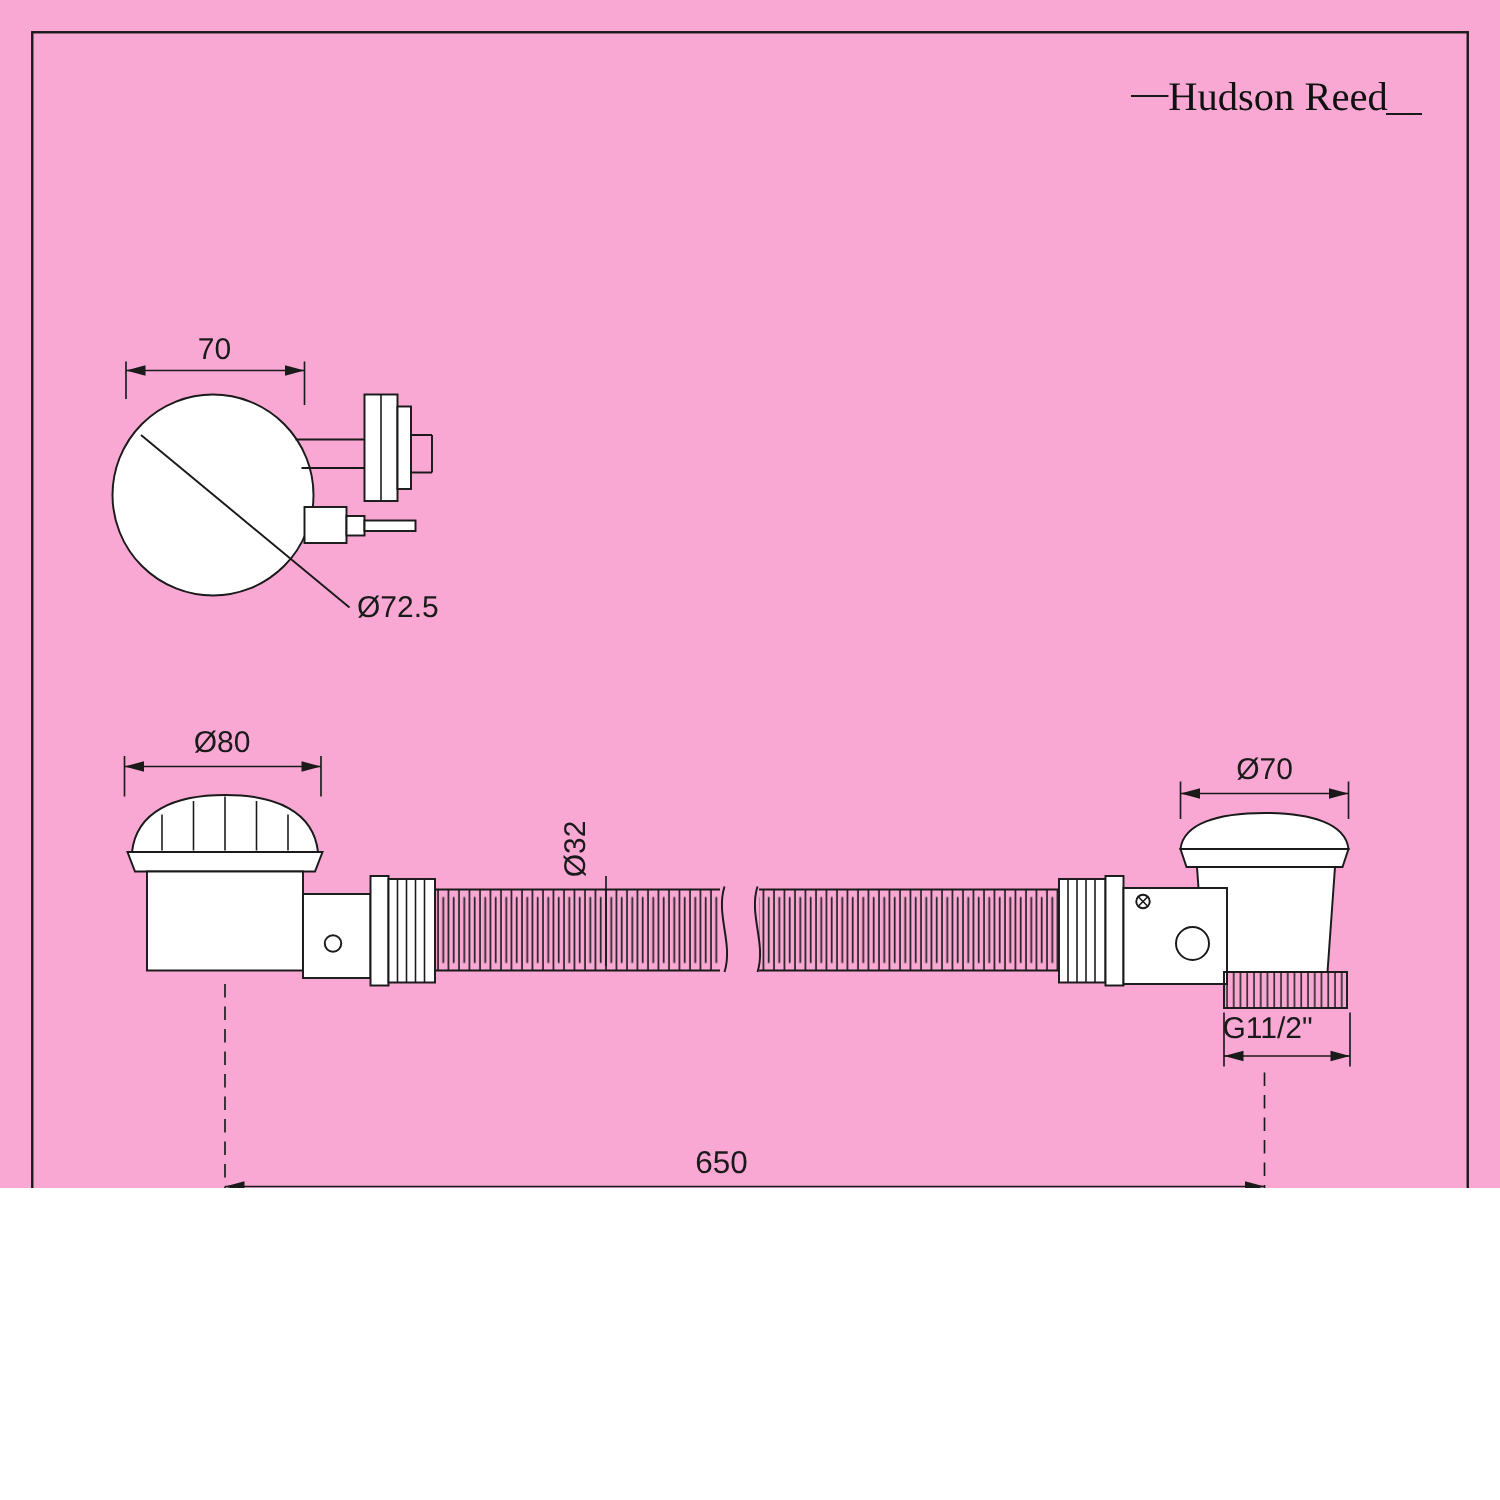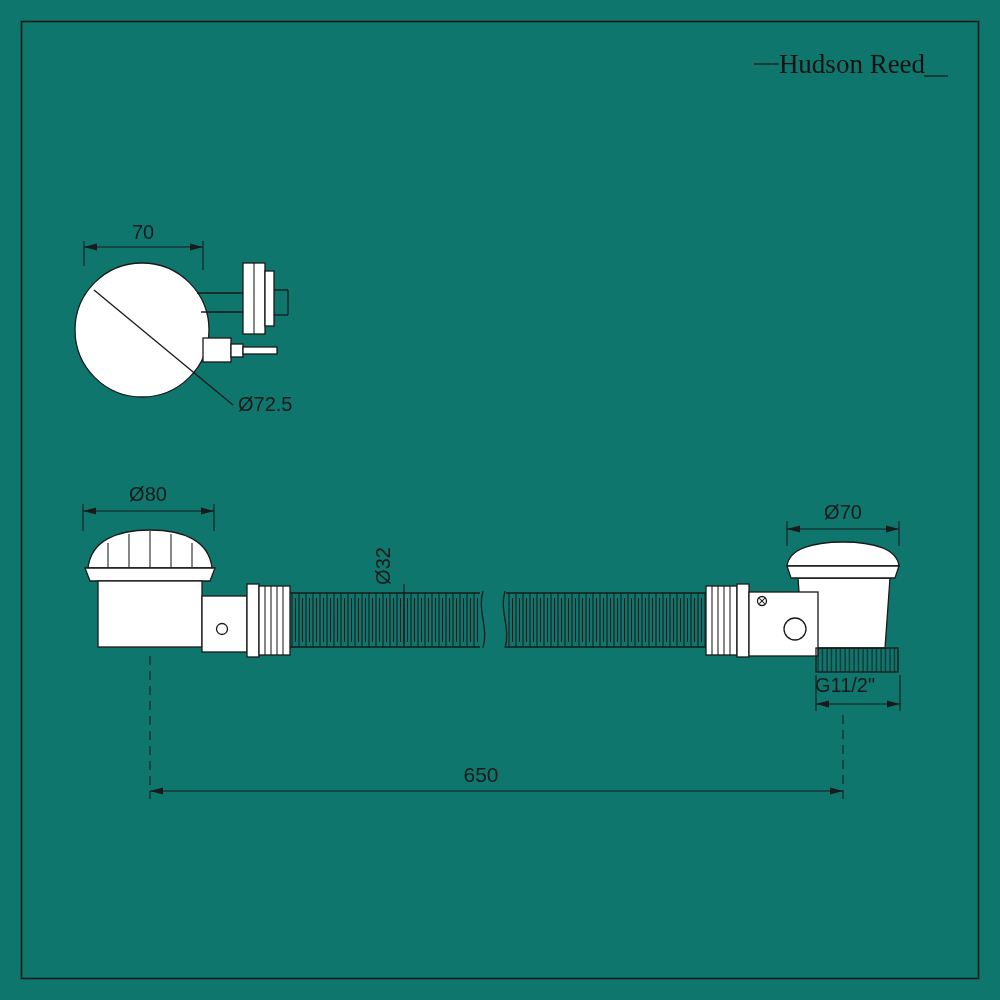--- a/index.html
+++ b/index.html
@@ -1,16 +1,16 @@
 <!DOCTYPE html>
 <html><head>
 <meta charset="utf-8">
 <style>
   html,body{margin:0;padding:0;background:#ffffff;}
-  .stage{width:1000px;height:1000px;position:relative;background:#0f766e;overflow:hidden;}
+  .stage{width:1000px;height:792px;position:relative;background:#f9a8d4;overflow:hidden;}
   svg{display:block;}
   .t{font-family:"Liberation Sans","DejaVu Sans",sans-serif;font-size:20px;fill:#1a1a1a;}
   .t-big{font-family:"Liberation Sans","DejaVu Sans",sans-serif;font-size:21px;fill:#1a1a1a;}
   .t-logo{font-family:"Liberation Serif","DejaVu Serif",serif;font-size:27px;fill:#111111;}
   .ln{stroke:#1a1a1a;stroke-width:1.3;fill:none;}
   .ln-thin{stroke:#1a1a1a;stroke-width:1.05;fill:none;}
   .dim{stroke:#1a1a1a;stroke-width:1.1;fill:none;}
   .dash{stroke:#1a1a1a;stroke-width:1.1;fill:none;stroke-dasharray:9 6;}
   .shape{fill:#ffffff;stroke:#1a1a1a;stroke-width:1.3;}
 </style>

